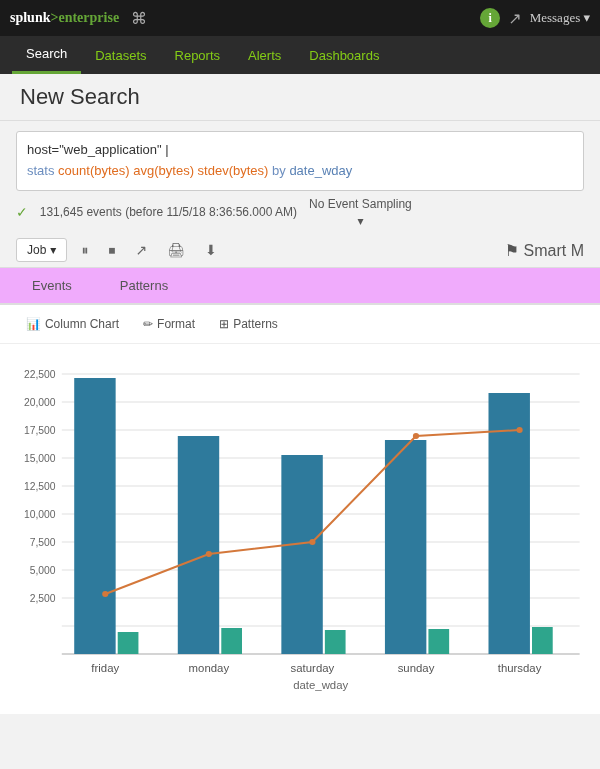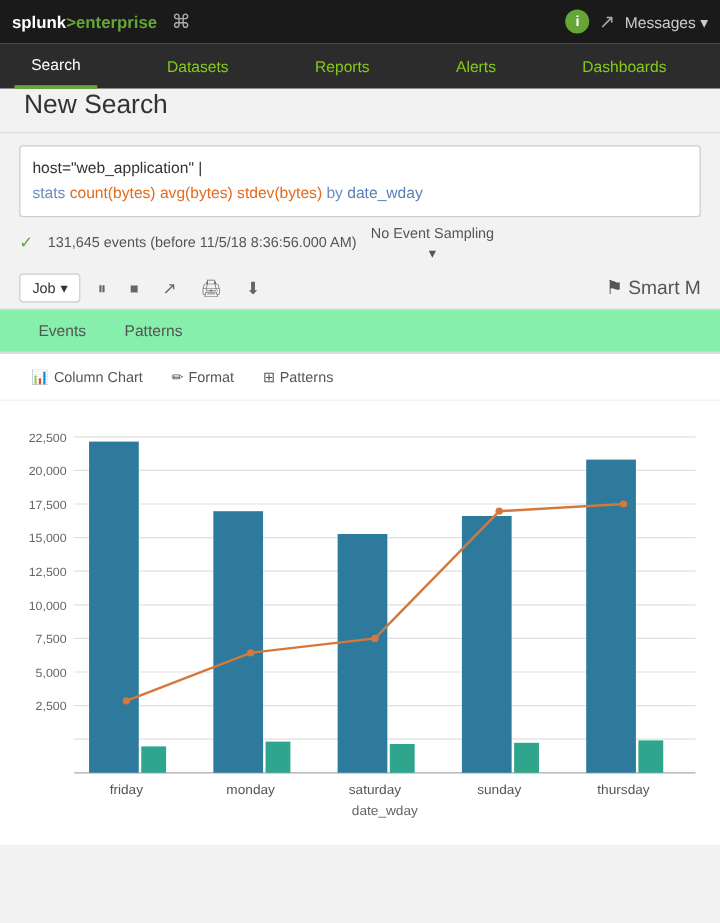--- a/index.html
+++ b/index.html
@@ -6,20 +6,21 @@
     body { font-family: 'Helvetica Neue', Arial, sans-serif; font-size: 13px; background: #f2f2f2; width: 600px; }
 
     
     .top-bar {
       background: #1a1a1a;
       display: flex;
       align-items: center;
       height: 36px;
       padding: 0 10px;
       justify-content: space-between;
+      font-family: Liberation Serif, serif;
     }
     .top-bar-left { display: flex; align-items: center; gap: 12px; }
     .splunk-logo { color: #fff; font-weight: bold; font-size: 14px; }
     .splunk-logo span { color: #65a637; }
     .top-bar-icon { color: #aaa; font-size: 16px; cursor: pointer; }
     .top-bar-right { display: flex; align-items: center; gap: 8px; }
     .info-icon {
       width: 20px; height: 20px; border-radius: 50%;
       background: #65a637; color: white;
       display: flex; align-items: center; justify-content: center;
@@ -27,21 +28,20 @@
     }
     .messages-btn { color: #ccc; font-size: 13px; cursor: pointer; }
 
     
     .main-nav {
       background: #2c2c2c;
       display: flex;
       align-items: center;
       height: 38px;
       padding: 0 12px;
-      gap: 44px;
     }
     .nav-item {
       color: #84cc16;
       font-size: 13px;
       padding: 0 14px;
       height: 38px;
       display: flex;
       align-items: center;
       cursor: pointer;
       text-decoration: none;
@@ -50,21 +50,21 @@
       color: #fff;
       border-bottom: 3px solid #65a637;
     }
 
     
     .page-content { background: #f2f2f2; padding: 0; }
 
     
     .page-title-bar {
       background: #f2f2f2;
-      padding: 0 20px 10px 20px;
+      padding: 10px 20px 10px 20px;
       border-bottom: 1px solid #ddd;
     }
     .page-title {
       font-size: 22px;
       font-weight: 300;
       color: #333;
     }
 
     
     .search-area {
@@ -124,23 +124,24 @@
       font-size: 14px;
       cursor: pointer;
       padding: 4px 6px;
     }
     .smart-mode { color: #555; font-size: 16px; margin-left: auto; }
 
     
     .tabs-bar {
       display: flex;
       align-items: flex-start;
-      background: #86efac;
+      background: #f0abfc;
       border-bottom: 2px solid #ddd;
       padding: 0 16px;
+      gap: 16px;
     }
     .tab-item {
       padding: 10px 16px;
       font-size: 13px;
       color: #555;
       cursor: pointer;
       border-bottom: 2px solid transparent;
       margin-bottom: -2px;
     }
     .tab-item.active {

